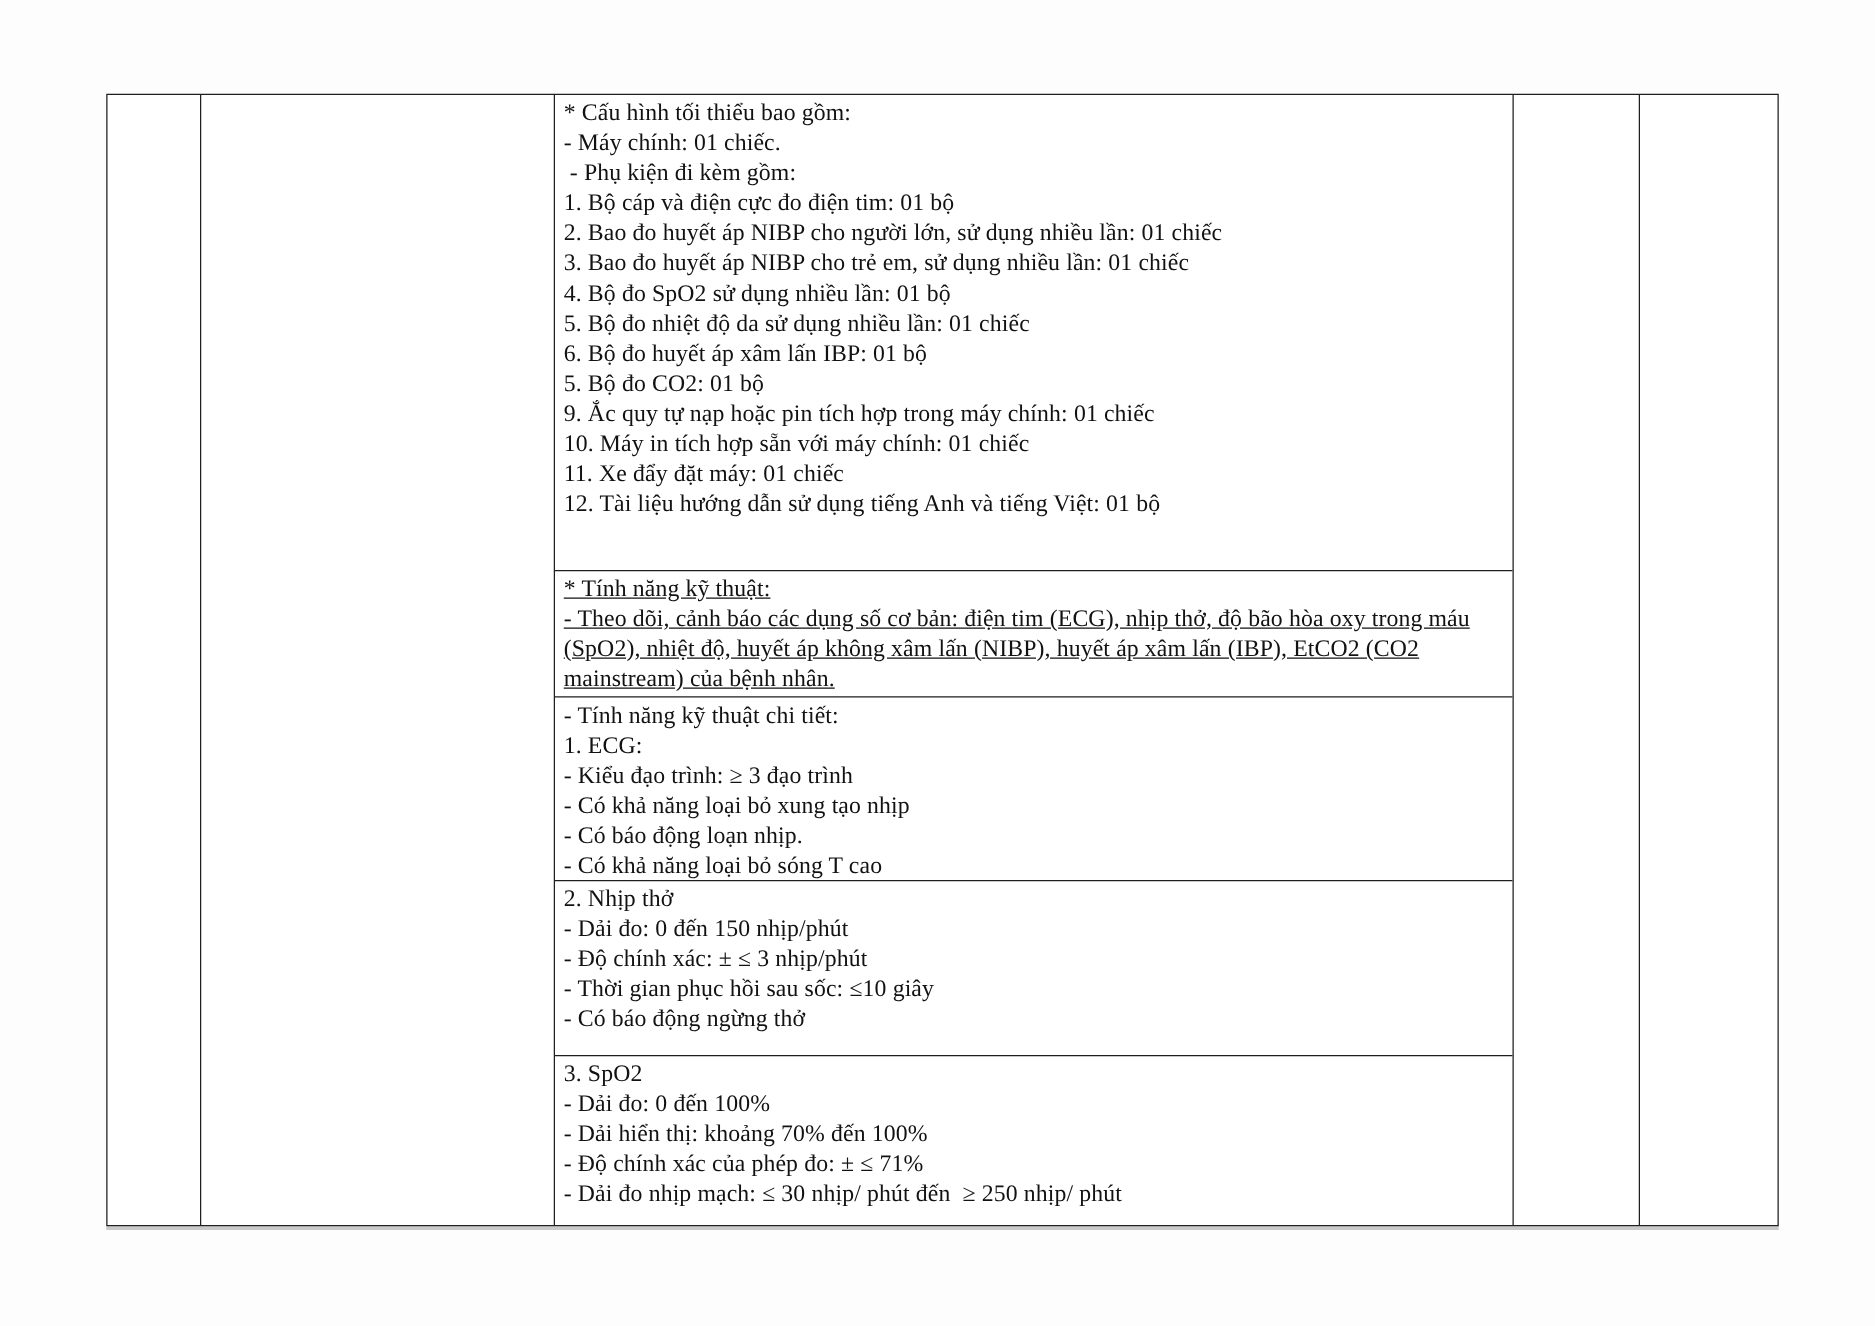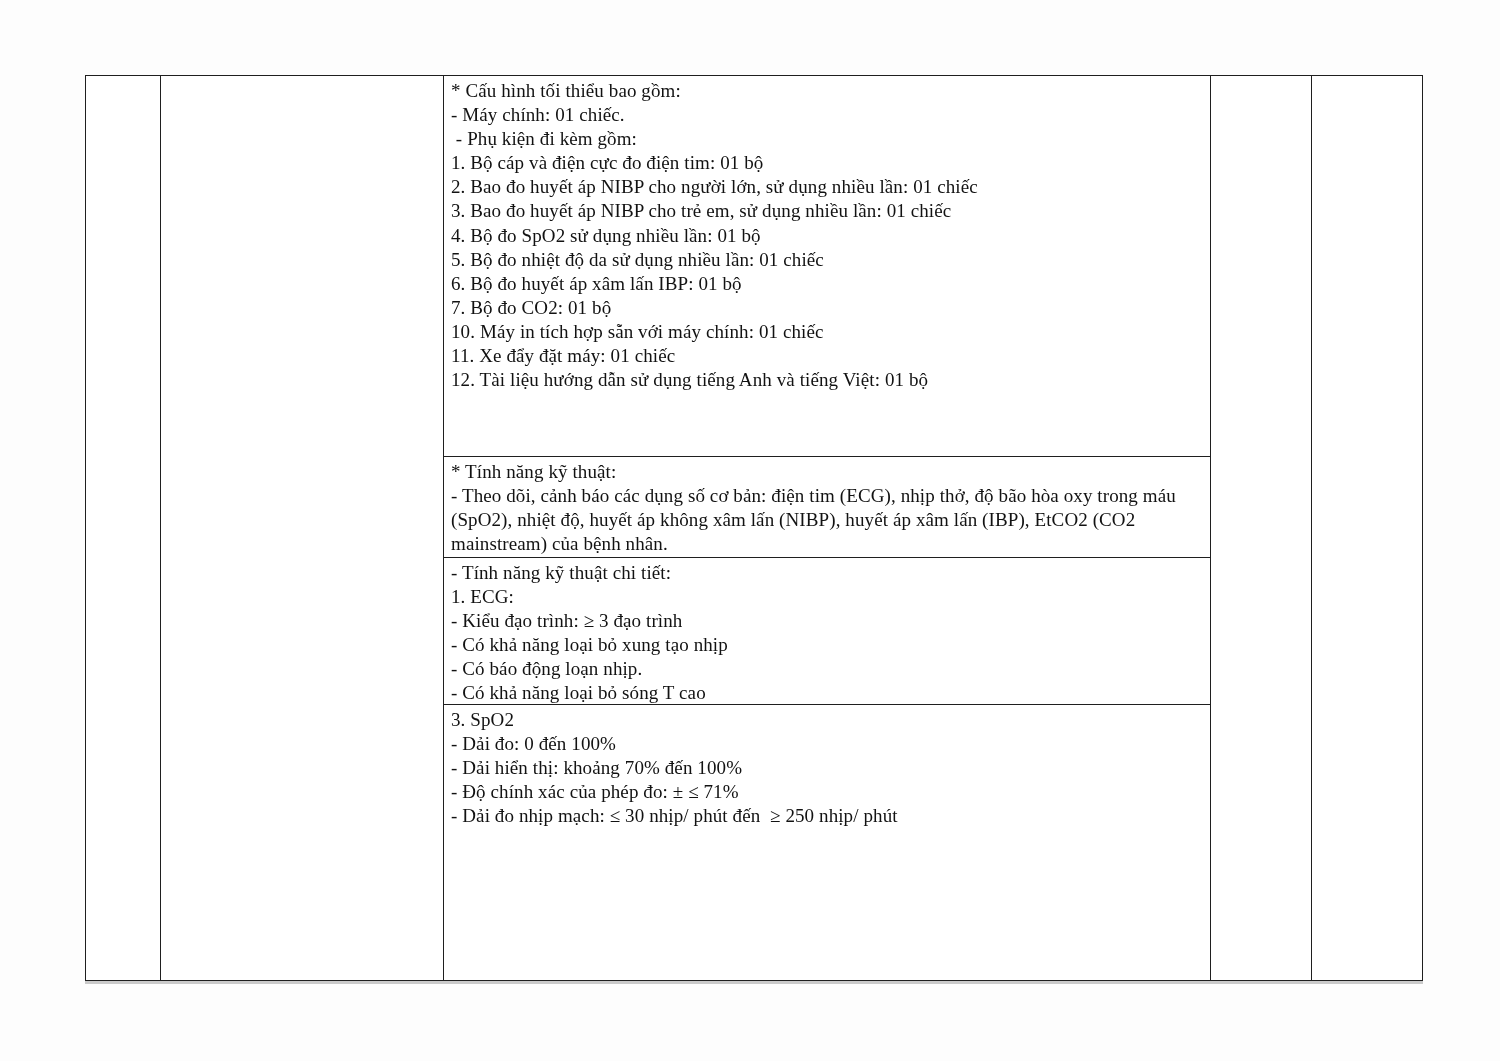--- a/index.html
+++ b/index.html
@@ -41,21 +41,21 @@
   .col-4 { width: 101px; }
   .col-5 { width: 112px; flex: 1; }
   .cell {
     box-sizing: border-box;
     border-bottom: 1.5px solid #1f1f1f;
     padding: 3px 8px 0 7px;
     overflow: visible;
   }
   .cell:last-child { border-bottom: none; }
   .row-configuration { height: 381px; }
-  .row-features-summary { height: 101px; }
+  .row-features-summary { height: 101px; text-decoration: underline; }
   .row-ecg { height: 147px; }
   .row-respiration { height: 140px; }
   .row-spo2 { flex: 1; }
   .tl {
     font-size: 19px;
     line-height: 24.1px;
     white-space: pre;
     letter-spacing: 0.1px;
   }
 </style>
@@ -73,21 +73,22 @@
       <div class="cell row-configuration">
         <div class="tl">* Cấu hình tối thiểu bao gồm:</div>
         <div class="tl">- Máy chính: 01 chiếc.</div>
         <div class="tl"> - Phụ kiện đi kèm gồm:</div>
         <div class="tl">1. Bộ cáp và điện cực đo điện tim: 01 bộ</div>
         <div class="tl">2. Bao đo huyết áp NIBP cho người lớn, sử dụng nhiều lần: 01 chiếc</div>
         <div class="tl">3. Bao đo huyết áp NIBP cho trẻ em, sử dụng nhiều lần: 01 chiếc</div>
         <div class="tl">4. Bộ đo SpO2 sử dụng nhiều lần: 01 bộ</div>
         <div class="tl">5. Bộ đo nhiệt độ da sử dụng nhiều lần: 01 chiếc</div>
         <div class="tl">6. Bộ đo huyết áp xâm lấn IBP: 01 bộ</div>
-        <div class="tl">7. Bộ đo CO2: 01 bộ</div>
+        <div class="tl">5. Bộ đo CO2: 01 bộ</div>
+        <div class="tl">9. Ắc quy tự nạp hoặc pin tích hợp trong máy chính: 01 chiếc</div>
         <div class="tl">10. Máy in tích hợp sẵn với máy chính: 01 chiếc</div>
         <div class="tl">11. Xe đẩy đặt máy: 01 chiếc</div>
         <div class="tl">12. Tài liệu hướng dẫn sử dụng tiếng Anh và tiếng Việt: 01 bộ</div>
       </div>
 
       <div class="cell row-features-summary">
         <div class="tl">* Tính năng kỹ thuật:</div>
         <div class="tl">- Theo dõi, cảnh báo các dụng số cơ bản: điện tim (ECG), nhịp thở, độ bão hòa oxy trong máu</div>
         <div class="tl">(SpO2), nhiệt độ, huyết áp không xâm lấn (NIBP), huyết áp xâm lấn (IBP), EtCO2 (CO2</div>
         <div class="tl">mainstream) của bệnh nhân.</div>
@@ -95,20 +96,27 @@
 
       <div class="cell row-ecg">
         <div class="tl">- Tính năng kỹ thuật chi tiết:</div>
         <div class="tl">1. ECG:</div>
         <div class="tl">- Kiểu đạo trình: ≥ 3 đạo trình</div>
         <div class="tl">- Có khả năng loại bỏ xung tạo nhịp</div>
         <div class="tl">- Có báo động loạn nhịp.</div>
         <div class="tl">- Có khả năng loại bỏ sóng T cao</div>
       </div>
 
+      <div class="cell row-respiration">
+        <div class="tl">2. Nhịp thở</div>
+        <div class="tl">- Dải đo: 0 đến 150 nhịp/phút</div>
+        <div class="tl">- Độ chính xác: ± ≤ 3 nhịp/phút</div>
+        <div class="tl">- Thời gian phục hồi sau sốc: ≤10 giây</div>
+        <div class="tl">- Có báo động ngừng thở</div>
+      </div>
 
       <div class="cell row-spo2">
         <div class="tl">3. SpO2</div>
         <div class="tl">- Dải đo: 0 đến 100%</div>
         <div class="tl">- Dải hiển thị: khoảng 70% đến 100%</div>
         <div class="tl">- Độ chính xác của phép đo: ± ≤ 71%</div>
         <div class="tl">- Dải đo nhịp mạch: ≤ 30 nhịp/ phút đến  ≥ 250 nhịp/ phút</div>
       </div>
 
     </div>

